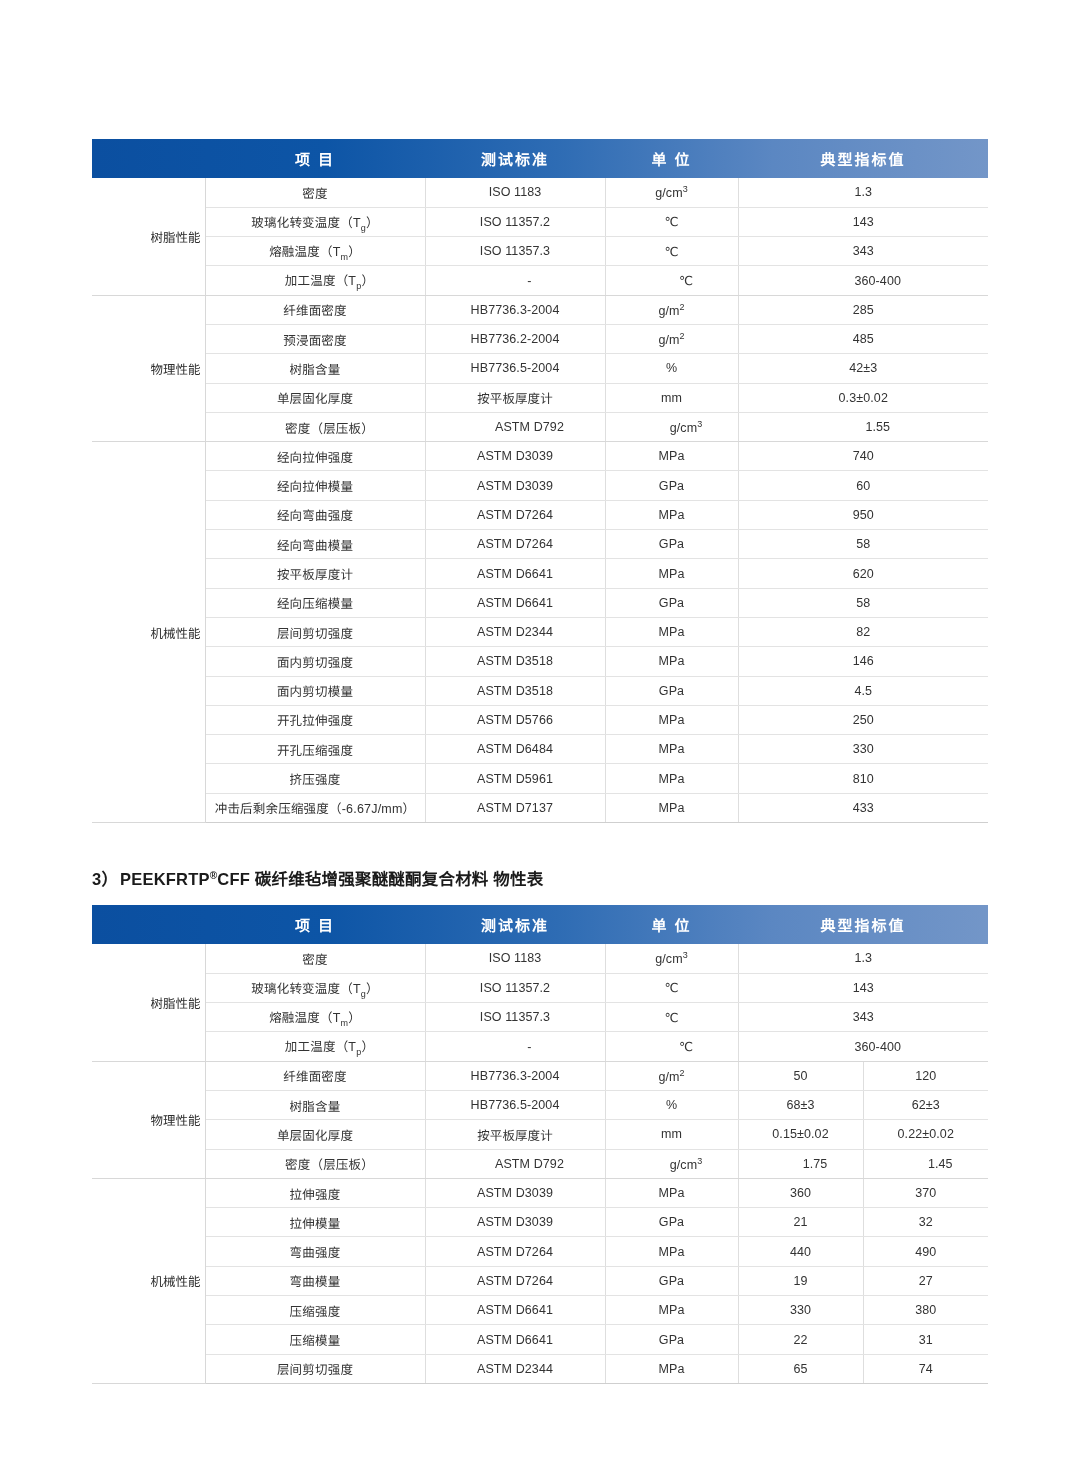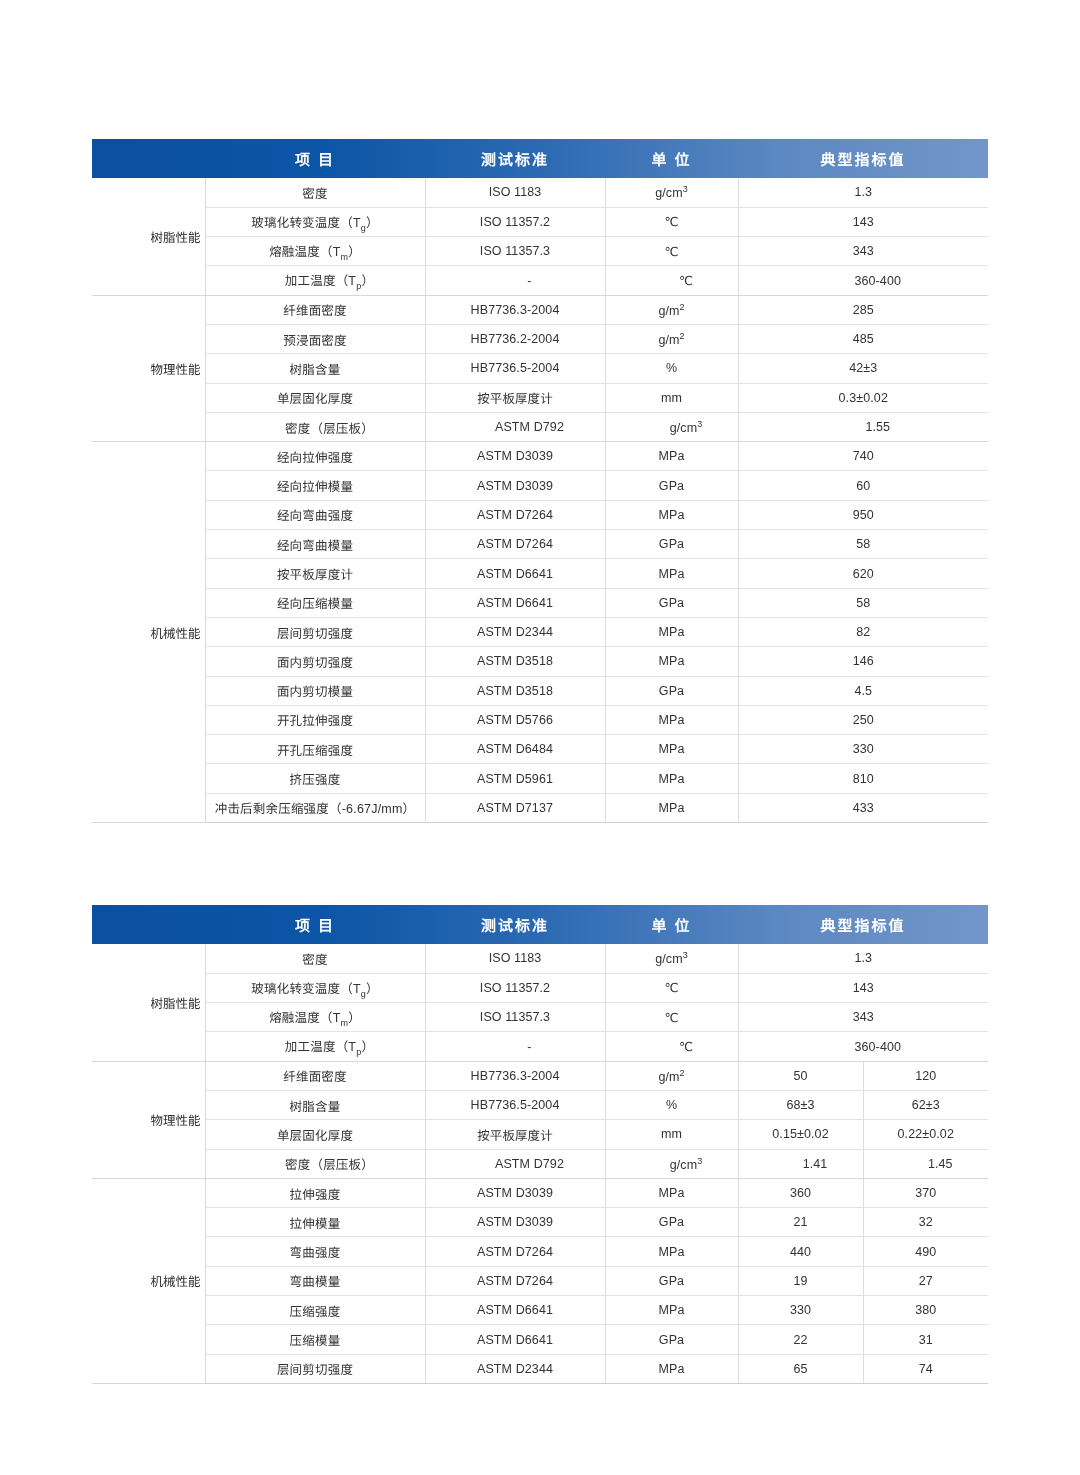--- a/index.html
+++ b/index.html
@@ -274,20 +274,23 @@
           <tr class="last-row">
             <td class="item nowrap">冲击后剩余压缩强度（-6.67J/mm）</td>
             <td class="std">ASTM D7137</td>
             <td class="unit">MPa</td>
             <td class="val last-col">433</td>
           </tr>
         </tbody>
     </table>
   </div>
 
+  <div class="section-title title-2">
+    <span class="num">3）</span><span>PEEKFRTP</span><span class="reg">®</span><span>CFF 碳纤维毡增强聚醚醚酮复合材料 物性表</span>
+  </div>
 
   <div class="tbl-wrap-2">
     <table class="spec">
       <colgroup>
         <col style="width:113px">
         <col style="width:220px">
         <col style="width:180px">
         <col style="width:133px">
         <col style="width:125px">
         <col style="width:125px">
@@ -346,21 +349,21 @@
             <td class="item nowrap">单层固化厚度</td>
             <td class="std">按平板厚度计</td>
             <td class="unit">mm</td>
             <td class="val">0.15±0.02</td>
             <td class="val last-col">0.22±0.02</td>
           </tr>
           <tr class="group-end">
             <td class="item nowrap">密度（层压板）</td>
             <td class="std">ASTM D792</td>
             <td class="unit">g/cm<sup>3</sup></td>
-            <td class="val">1.41</td>
+            <td class="val">1.75</td>
             <td class="val last-col">1.45</td>
           </tr>
           <tr>
             <td class="cat" rowspan="7">机械性能</td>
             <td class="item nowrap">拉伸强度</td>
             <td class="std">ASTM D3039</td>
             <td class="unit">MPa</td>
             <td class="val">360</td>
             <td class="val last-col">370</td>
           </tr>

